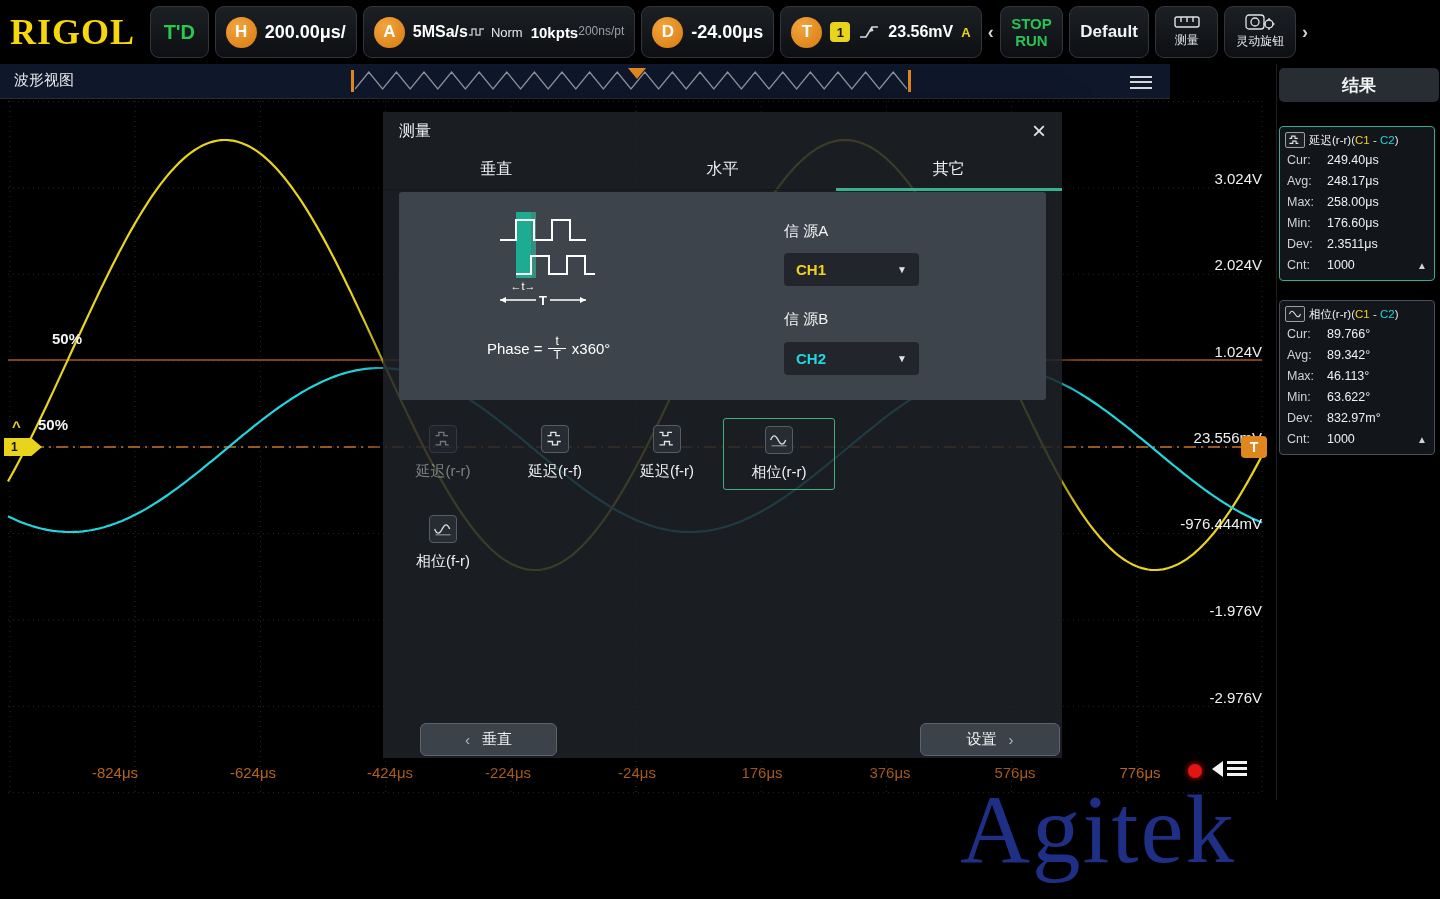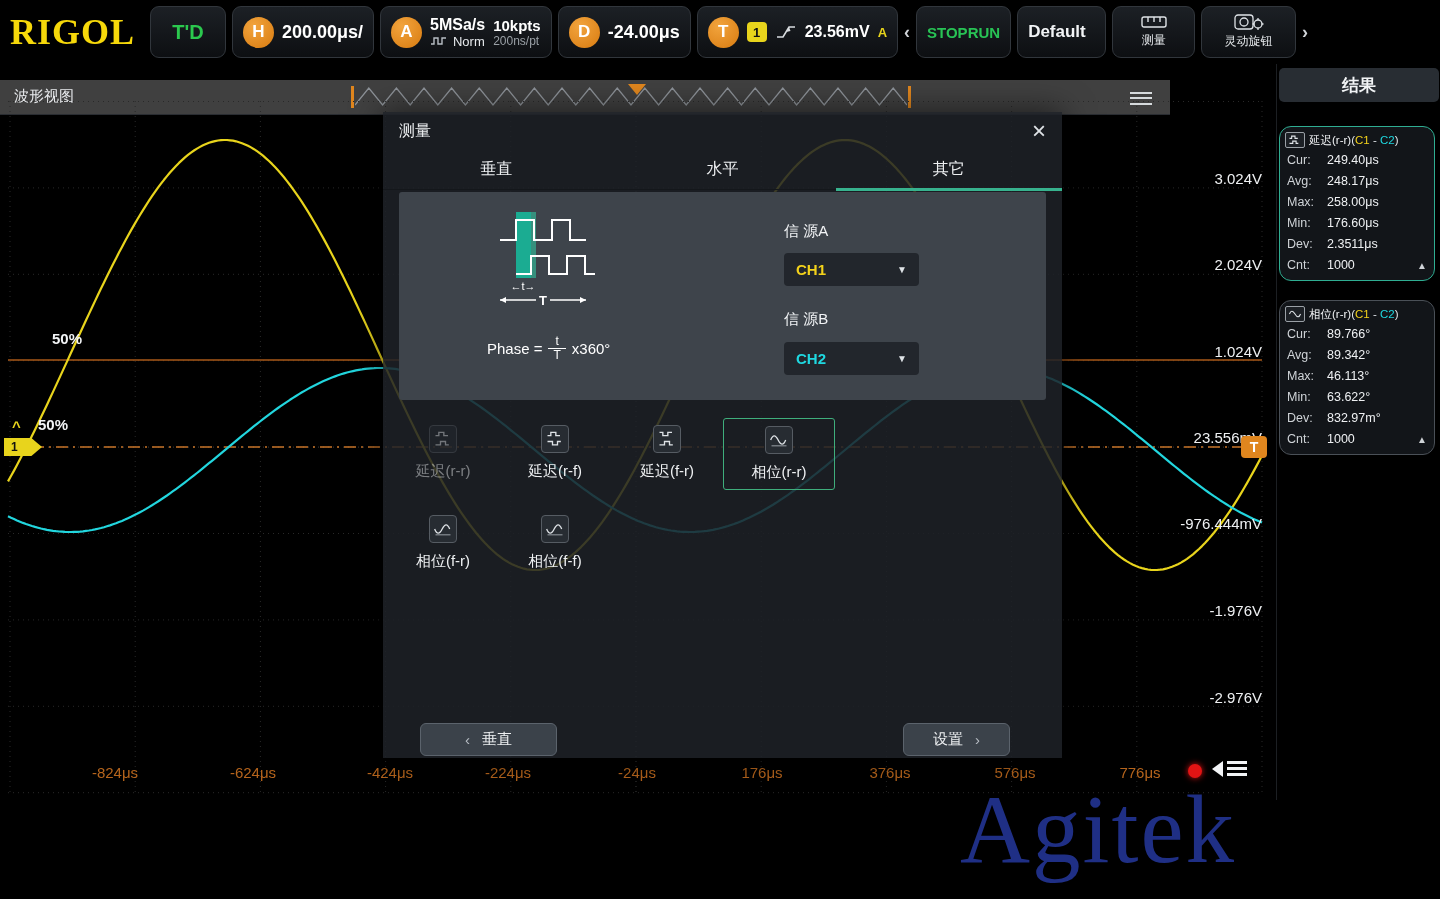--- a/index.html
+++ b/index.html
@@ -5,34 +5,34 @@
   html,body{margin:0;padding:0}
   body{width:1440px;height:899px;background:#000;font-family:"Liberation Sans",sans-serif;color:#e9ebee;position:relative;overflow:hidden}
   
   .topbar{position:absolute;left:0;top:0;width:1311px;height:64px;display:flex;align-items:center;background:#000;z-index:20}
   .logo{font-family:"Liberation Serif",serif;font-weight:bold;font-size:36px;color:#f6d80a;padding:0 12px 0 10px;letter-spacing:1px}
   .mod{height:50px;margin:0 3px;border:1px solid #31363c;border-radius:9px;background:linear-gradient(#1c2025,#0d0f12);display:flex;align-items:center;padding:0 10px;gap:8px}
   .badge{width:31px;height:31px;border-radius:50%;background:radial-gradient(circle at 35% 30%,#f2a43d,#d87b10);color:#fff;font-weight:bold;font-size:17px;display:flex;align-items:center;justify-content:center;flex:0 0 auto}
   .tdpill{color:#2bc84e;font-weight:bold;font-size:20px;justify-content:center;width:74px}
   .tb-main{font-size:16px;font-weight:bold;color:#fff;white-space:nowrap}
   .tb-sub{font-size:12px;color:#9aa0a6;white-space:nowrap}
-  .tb-col{display:flex;flex-direction:column;justify-content:flex-end;gap:0}
+  .tb-col{display:flex;flex-direction:row;justify-content:flex-end;gap:0}
   .tb-row{display:flex;align-items:center;gap:5px}
   .chev{color:#cfd3d7;font-size:18px;font-weight:bold;padding:0 3px}
-  .runstop{flex-direction:row;justify-content:center;gap:0;width:84px}
+  .runstop{flex-direction:column;justify-content:center;gap:0;width:84px}
   .runstop span{color:#28c355;font-weight:bold;font-size:15px;line-height:17px}
   .defaultbtn{width:92px;}
   .defaultbtn span{font-size:17px;font-weight:bold;color:#f2f4f6}
   .iconbtn{flex-direction:column;justify-content:center;gap:3px;width:84px}
   .iconbtn .lbl{font-size:12px;color:#e6e9ec}
   .trig1{width:20px;height:20px;border-radius:4px;background:#e8d41c;color:#111;font-weight:bold;font-size:13px;display:flex;align-items:center;justify-content:center}
   .trigA{color:#e8d41c;font-weight:bold;font-size:13px}
   
   .stage{position:absolute;left:0;top:64px;width:1269px;height:736px;background:#000}
-  .wave-head{position:absolute;left:0;top:16px;width:1170px;height:34px;background:#404040;border-bottom:1px solid #2a2d32}
+  .wave-head{position:absolute;left:0;top:0;width:1170px;height:34px;background:#0f172a;border-bottom:1px solid #2a2d32}
   .wave-title{position:absolute;left:14px;top:7px;font-size:15px;color:#e9ebee}
   .preview{position:absolute;left:355px;top:4px;width:552px;height:26px}
   .pv-bar{position:absolute;top:2px;width:3px;height:22px;background:#e0861e}
   .pv-tri{position:absolute;top:0;width:0;height:0;border-left:9px solid transparent;border-right:9px solid transparent;border-top:11px solid #e0861e}
   .hamb{position:absolute;right:18px;top:8px;width:22px;cursor:pointer}
   .hamb b{display:block;height:2px;background:#d6dadd;margin:3.5px 0}
   #wave-svg{position:absolute;left:0;top:34px}
   .vlabel{position:absolute;right:7px;width:110px;text-align:right;font-size:15px;color:#eef0f2;z-index:4}
   .tlabel{position:absolute;top:700px;transform:translateX(-50%);font-size:15px;color:#b5641c;z-index:4}
   .fifty{position:absolute;font-size:15px;font-weight:bold;color:#f2f4f6;z-index:4}
@@ -65,21 +65,21 @@
   .mi{width:112px;display:flex;flex-direction:column;align-items:center;gap:9px;padding:7px 0;box-sizing:border-box;cursor:pointer}
   .mi .icon-box{width:26px;height:26px;background:#272c32;border:1px solid #565c63;border-radius:4px;display:flex;align-items:center;justify-content:center}
   .mi .mi-label{font-size:15px;color:#eef0f2;white-space:nowrap}
   .mi.dim{opacity:.45}
   .mi.sel{border:1px solid #3fae7c;border-radius:3px}
   .dlg-btn{position:absolute;top:611px;height:33px;background:#3b424a;border:1px solid #5b636c;border-radius:6px;display:flex;align-items:center;justify-content:center;gap:12px;color:#eef0f2;font-size:15px;cursor:pointer;box-sizing:border-box}
   .dlg-btn .bc{color:#b8bec5;font-size:15px}
   
   .aside{position:absolute;left:1276px;top:64px;width:164px;height:736px;background:#000;border-left:1px solid #1c1f23}
   .res-head{position:absolute;left:2px;top:4px;width:160px;height:34px;background:#282d33;border-radius:5px;display:flex;align-items:center;justify-content:center;font-size:17px;font-weight:bold;color:#f2f4f6}
-  .res-card{position:absolute;left:2px;width:156px;background:#121519;border-radius:12px;box-sizing:border-box;cursor:pointer}
+  .res-card{position:absolute;left:2px;width:156px;background:#121519;border-radius:4px;box-sizing:border-box;cursor:pointer}
   .res-card.sel{border:1px solid #2fae92}
   .res-card.plain{border:1px solid #4a5057}
   .rc-head{display:flex;align-items:center;gap:4px;padding:5px 5px 2px 5px;white-space:nowrap}
   .rc-ic{width:18px;height:14px;border:1px solid #9aa0a6;border-radius:2px;display:flex;align-items:center;justify-content:center;flex:0 0 auto;background:#1c2025}
   .rc-name{font-size:11.5px;color:#f2f4f6}
   .rc-y{color:#f3d21b}.rc-c{color:#1fd8e0}.rc-w{color:#dfe3e7}
   .rc-row{display:flex;align-items:center;padding:0 7px;line-height:21px;font-size:12.5px}
   .rc-row .k{width:40px;color:#cfd3d7}
   .rc-row .v{color:#eef0f2}
   .rc-row .arr{margin-left:auto;color:#cfd3d7;font-size:10px}
@@ -332,36 +332,27 @@
     <div class="mi-row" style="top:396px">
       <div class="mi">
         <span class="icon-box">
             <svg width="20" height="20" viewBox="0 0 24 24">
               <path d="M2 12 q4 10 9 0 t9 0" stroke="#dfe3e7" fill="none" stroke-width="1.6"></path>
               <path d="M3 19 h18" stroke="#9aa0a6" stroke-width="1.2"></path>
             </svg>
           </span>
         <span class="mi-label">相位(f-r)</span>
       </div>
-      <div class="mi">
-        <span class="icon-box">
-            <svg width="20" height="20" viewBox="0 0 24 24">
-              <path d="M2 12 q4 10 9 0 t9 0" stroke="#dfe3e7" fill="none" stroke-width="1.6"></path>
-              <path d="M3 19 h18" stroke="#9aa0a6" stroke-width="1.2"></path>
-            </svg>
-          </span>
-        <span class="mi-label">相位(f-f)</span>
-      </div>
     </div>
 
     <div class="dlg-btn" style="left:37px;width:137px">
       <span class="bc">‹</span>
       <span>垂直</span>
     </div>
-    <div class="dlg-btn" style="left:520px;width:107px">
+    <div class="dlg-btn" style="left:537px;width:140px">
       <span>设置</span>
       <span class="bc">›</span>
     </div>
   </div>
 </div>
 
 <div class="aside">
   <div class="res-head">结果</div>
 
   <div class="res-card sel" style="top:62px">

